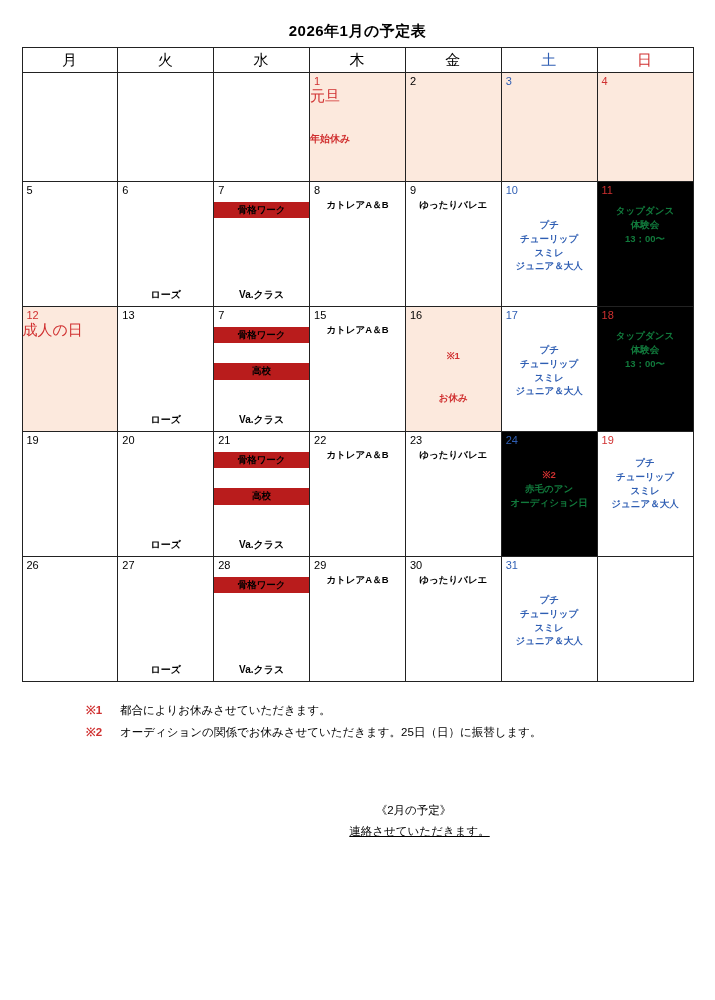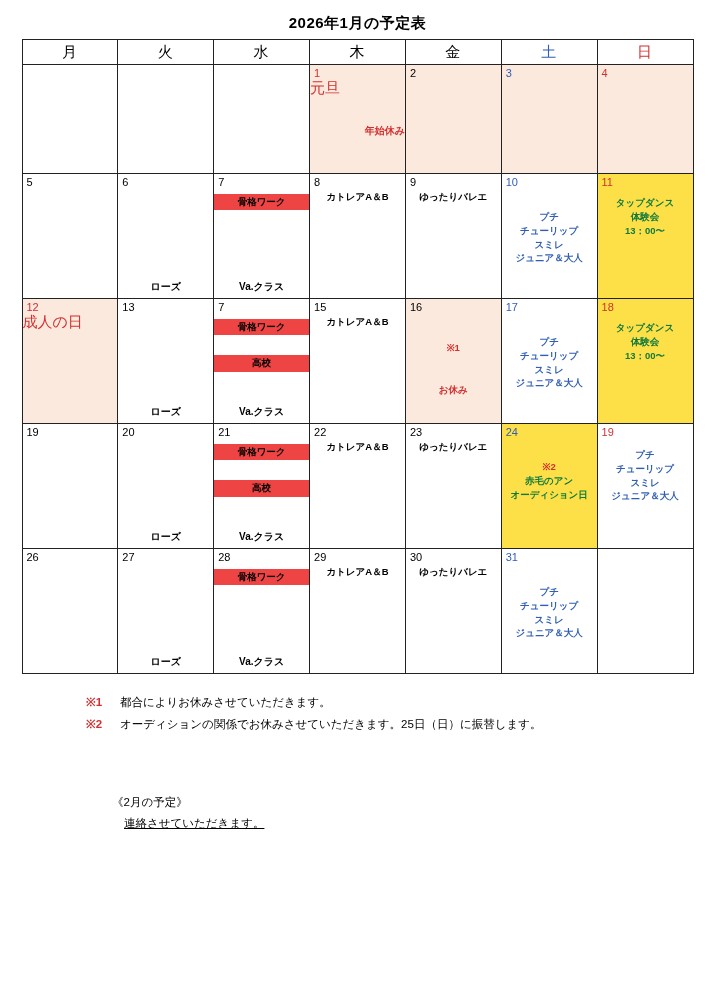--- a/index.html
+++ b/index.html
@@ -19,21 +19,21 @@
     position: relative;
     width: 715px;
     height: 1000px;
     box-sizing: border-box;
     padding: 0;
   }
   .title {
     text-align: center;
     font-size: 15px;
     font-weight: bold;
-    margin: 14px 0 6px 0;
+    margin: 22px 0 6px 0;
     letter-spacing: 0.5px;
   }
   table.cal {
     border-collapse: collapse;
     width: 672px;
     margin: 0 auto;
     table-layout: fixed;
   }
   table.cal th, table.cal td {
     border: 1px solid #222;
@@ -78,21 +78,21 @@
     height: 100%;
   }
   .bar {
     font-size: 9.5px;
     font-weight: bold;
     text-align: center;
     padding: 2px 0;
     line-height: 1.3;
   }
   .bar.blue {
-    background: #ef4444;
+    background: #b91c1c;
     color: #000;
   }
   .evt {
     font-size: 9.5px;
     font-weight: bold;
     text-align: center;
     line-height: 1.45;
   }
   .evt.blue { color: #2f5eb3; }
   .evt.green { color: #117a3c; }
@@ -101,43 +101,44 @@
   .bottomtxt {
     position: absolute;
     bottom: 4px;
     left: 0;
     right: 0;
     text-align: center;
     font-size: 10px;
     font-weight: bold;
   }
   .mid-note {
-    text-align: right;
+    text-align: left;
     font-size: 10px;
     font-weight: bold;
   }
   .bg-peach { background: #fce9dd; }
-  .bg-green { background: #fde047; }
+  .bg-green { background: #000000; }
   .notes {
     margin: 18px 0 8px 0;
     padding-left: 86px;
     font-size: 11.5px;
     line-height: 1.9;
   }
   .notes .mark {
     color: #d03030;
     font-weight: bold;
     display: inline-block;
     width: 34px;
   }
   .feb {
     margin-top: 56px;
     padding-left: 112px;
     font-size: 11.5px;
     line-height: 1.85;
+    text-align: center;
   }
   .feb .indent { padding-left: 12px; text-decoration: underline; }
 </style>
 </head>
 <body>
 
 <div class="page">
 
   <div class="title">2026年1月の予定表</div>
 

